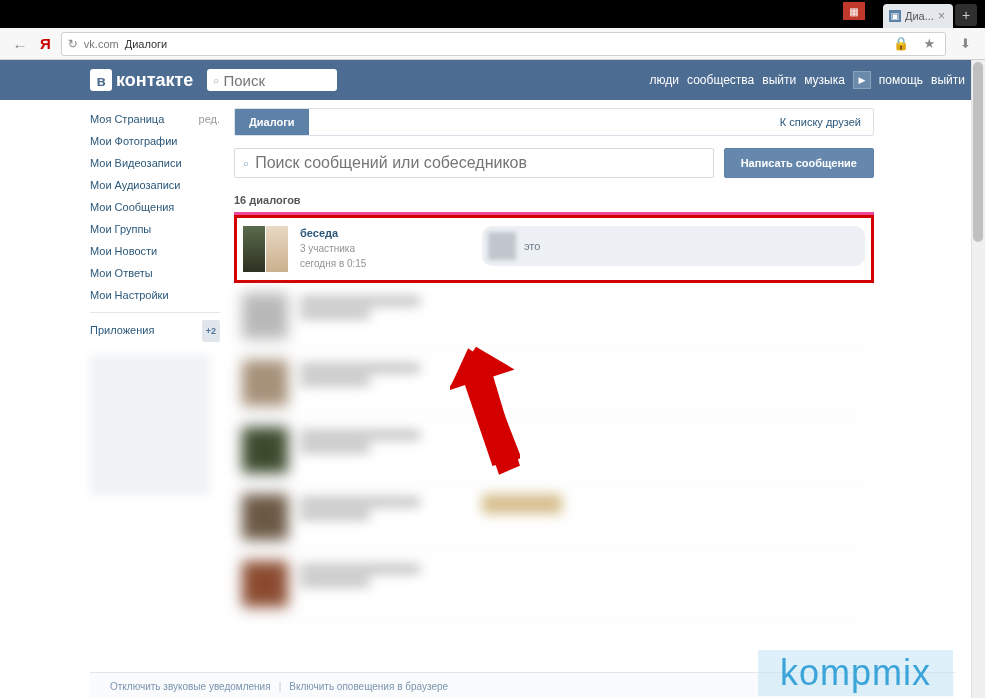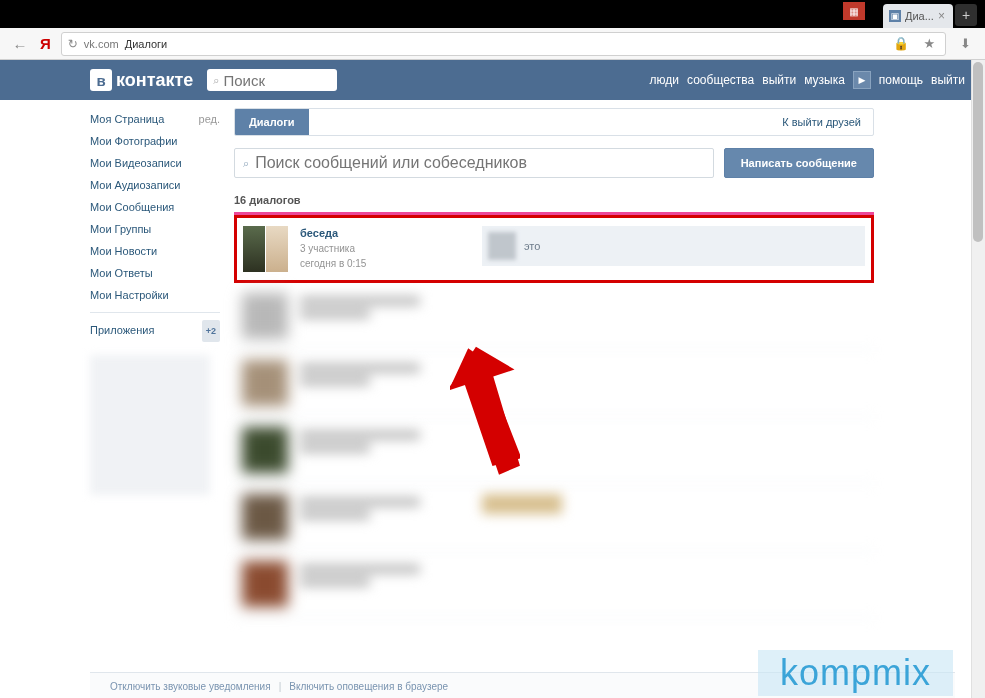--- a/index.html
+++ b/index.html
@@ -65,21 +65,21 @@
 
   .dialog-list { margin-top:6px; border-top:3px solid #ec4899;}
   .dialog-row { display:flex; padding:10px 8px; border-bottom:1px solid #e7edf2; gap:12px; min-height:62px; align-items:flex-start;}
   .dialog-row.highlight { border:3px solid #d40000; padding:8px 6px;}
   .avatar-group { display:flex; gap:1px;}
   .avatar-half { width:22px; height:46px; background:linear-gradient(#aca,#786); }
   .avatar { width:46px; height:46px; background:#b8b8b8; filter:blur(3px);}
   .dlg-meta { width:170px; line-height:15px;}
   .dlg-title { color:#2b587a; font-weight:bold; font-size:11px;}
   .dlg-sub { color:#939393; font-size:10px;}
-  .dlg-preview { flex:1; background:#edf1f5; padding:6px; display:flex; gap:8px; align-items:center; border-radius:0; min-height:36px;}
+  .dlg-preview { flex:1; background:#edf1f5; padding:6px; display:flex; gap:8px; align-items:center; border-radius:10px; min-height:36px;}
   .dlg-preview .mini-ava { width:28px; height:28px; background:#c0c6cc; filter:blur(2px);}
   .dlg-preview .msg-txt { color:#6d7b8a; font-size:11px;}
   .blurry { filter:blur(6px);}
   .blurry .avatar { filter:blur(4px);}
   .blurry .txt-blob { width:120px; height:10px; background:#c0c0c0; margin:3px 0; border-radius:2px;}
   .blurry .txt-blob.short { width:70px;}
   .blurry .preview-blob { width:80px; height:20px; background:#d8c090;}
 
   
   .arrow-annot {
@@ -180,21 +180,21 @@
       <div class="menu-row">
         <span>Приложения</span>
         <span class="badge">+2</span>
       </div>
       <div class="ad"></div>
     </div>
 
     <div class="main">
       <div class="tabbar">
         <div class="tab-active">Диалоги</div>
-        <div class="tab-link">К выйти друзей</div>
+        <div class="tab-link">К списку друзей</div>
       </div>
 
       <div class="search-row">
         <div class="msg-search">
           <span>⌕</span>
           <input placeholder="Поиск сообщений или собеседников" style="">
         </div>
         <div class="compose-btn">Написать сообщение</div>
       </div>
 

